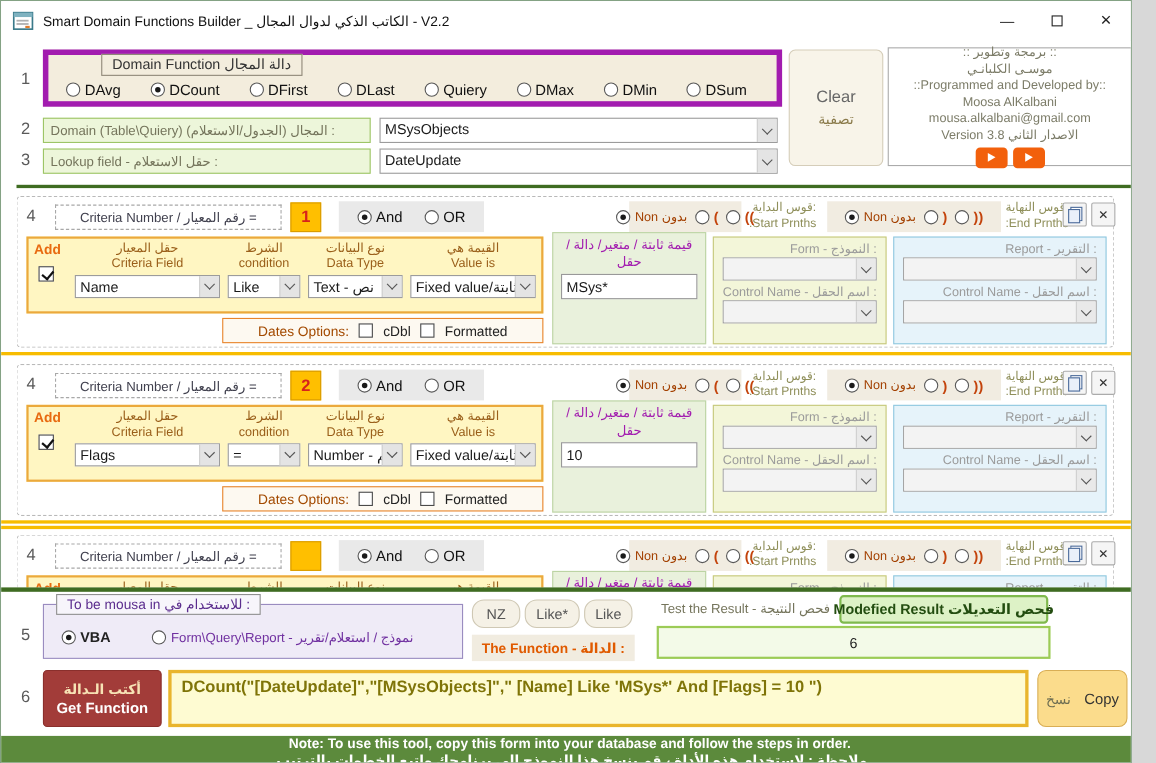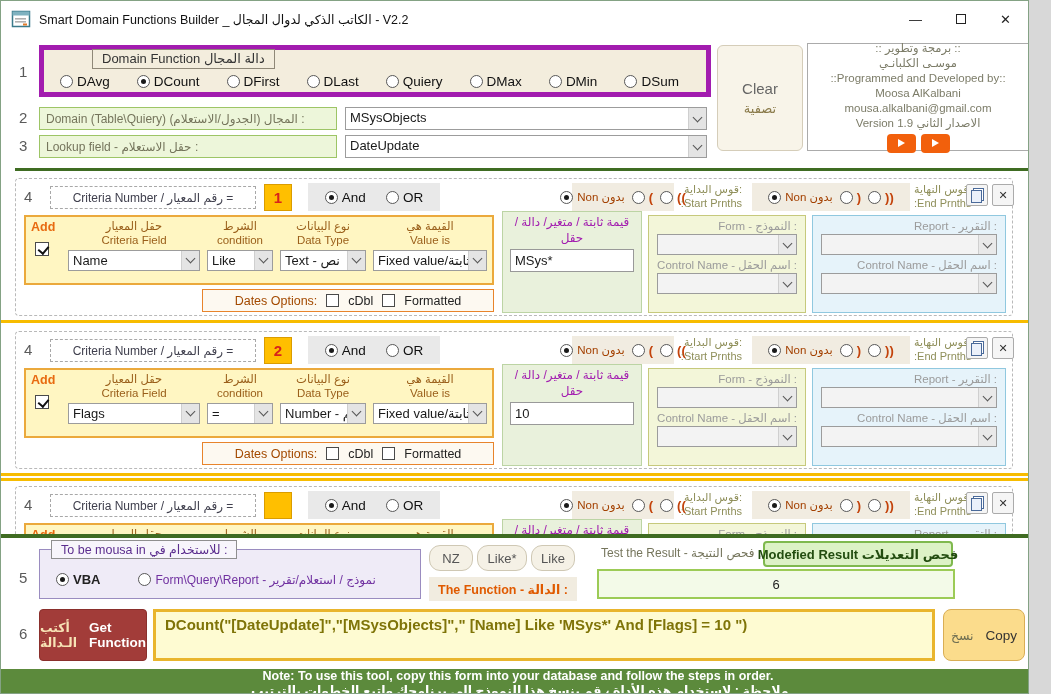--- a/index.html
+++ b/index.html
@@ -109,21 +109,21 @@
   .fs5-radios .vba-lbl { font-weight:bold; color:#222; font-size:13px; }
   .fs5-radios .fqr-lbl { color:#7030A0; font-size:12px; }
 
   .pill-btn { position:absolute; top:508px; height:26px; background:#F5F1E6; border:1px solid #CFC8B4; border-radius:11px; display:flex; align-items:center; justify-content:center; font-size:13px; color:#555; cursor:default; }
   .func-label { position:absolute; left:428px; top:540px; width:148px; height:24px; background:#F1ECE0; display:flex; align-items:center; justify-content:center; font-size:12.5px; font-weight:bold; color:#E05A00; white-space:nowrap; }
   .test-label { position:absolute; left:600px; top:509px; font-size:12px; color:#75755C; white-space:nowrap; }
   .mod-btn { position:absolute; left:762px; top:504px; width:190px; height:26px; background:#DDF2C6; border:2px solid #7FB94E; border-radius:4px; display:flex; align-items:center; justify-content:center; font-size:13px; font-weight:bold; color:#234d10; direction:rtl; white-space:nowrap; cursor:default; }
   .res-box { position:absolute; left:596px; top:532px; width:358px; height:30px; background:#F3FAE8; border:2px solid #9CCB56; display:flex; align-items:center; justify-content:center; font-size:13px; color:#222; }
 
   
-  .get-btn { position:absolute; left:38px; top:572px; width:108px; height:52px; background:#A23C39; border:1px solid #8a2f2c; border-radius:4px; display:flex; flex-direction:row; align-items:center; justify-content:center; gap:2px; cursor:default; }
+  .get-btn { position:absolute; left:38px; top:572px; width:108px; height:52px; background:#A23C39; border:1px solid #8a2f2c; border-radius:4px; display:flex; flex-direction:column; align-items:center; justify-content:center; gap:2px; cursor:default; }
   .get-ar { font-size:12.5px; font-weight:bold; color:#F7E3B5; }
   .get-en { font-size:13.5px; font-weight:bold; color:#fff; }
   .func-box { position:absolute; left:152px; top:572px; width:782px; height:52px; background:#FEFBD2; border:3px solid #E9B52D; padding:4px 9px; font-size:15px; font-weight:bold; color:#7F7408; white-space:nowrap; overflow:hidden; }
   .copy-btn { position:absolute; left:942px; top:572px; width:82px; height:52px; background:#FBDC8C; border:1px solid #D9AE55; border-radius:8px; display:flex; flex-direction:row; align-items:center; justify-content:center; gap:12px; cursor:default; }
   .copy-ar { font-size:12.5px; color:#6E6E52; }
   .copy-en { font-size:13.5px; color:#333; }
 
   
   .statusbar { position:absolute; top:668px; left:0; width:1034px; height:26px; background:#5C8A3C; display:flex; align-items:center; justify-content:space-between; padding:0 8px;flex-direction:column; }
   .statusbar .st-en { font-size:12.5px; font-weight:bold; color:#fff; white-space:nowrap; }
@@ -209,21 +209,21 @@
     <div class="clear-btn">
       <span class="clear-en">Clear</span>
       <span class="clear-ar">تصفية</span>
     </div>
     <div class="info-box">
       <div dir="rtl">:: برمجة وتطوير ::</div>
       <div dir="rtl">موسـى الكلبانـي</div>
       <div>::Programmed and Developed by::</div>
       <div>Moosa AlKalbani</div>
       <div>mousa.alkalbani@gmail.com</div>
-      <div dir="rtl">الاصدار الثاني Version 1.9</div>
+      <div dir="rtl">الاصدار الثاني Version 3.8</div>
       <div class="yt-row">
         <div class="yt"></div>
         <div class="yt"></div>
       </div>
     </div>
 
     <div class="lbl-green" style="top:70px">Domain (Table\Quiery)  المجال (الجدول/الاستعلام) :</div>
     <div class="cmb combo-main" style="top:70px">
       <div class="tx">MSysObjects</div>
         <div class="ar"></div>

